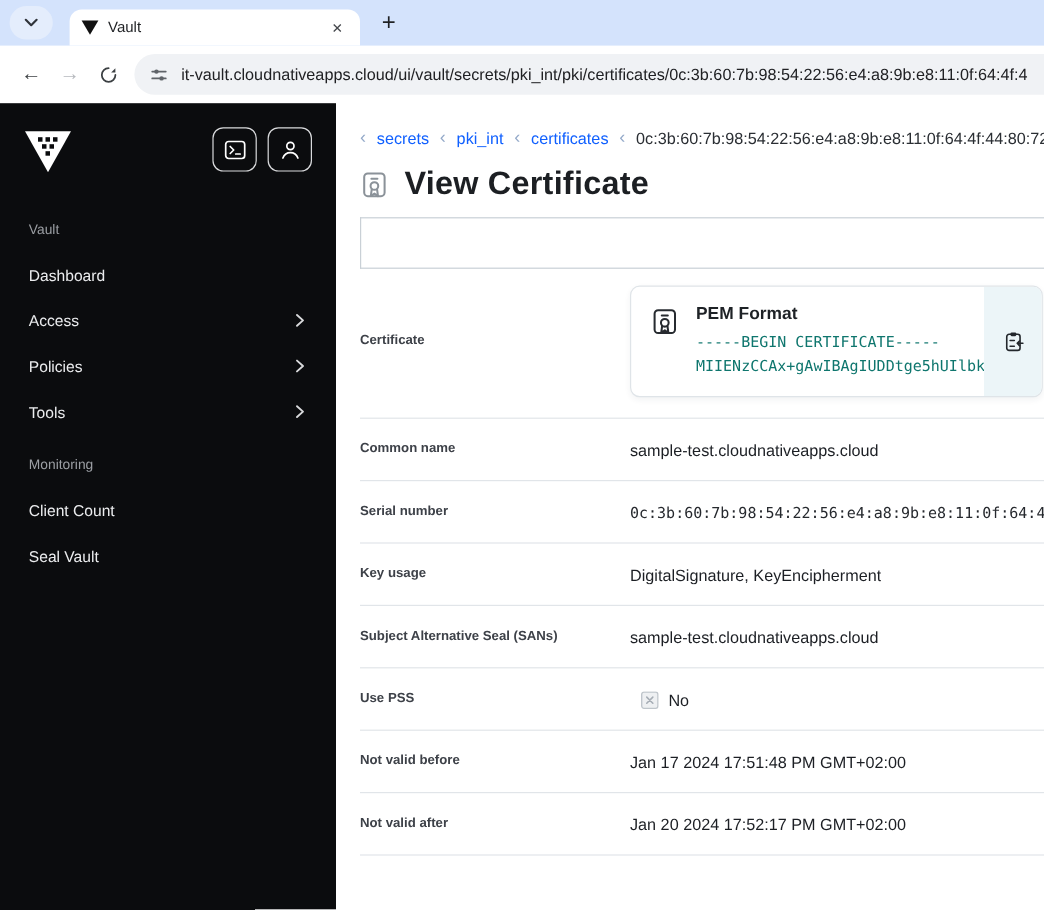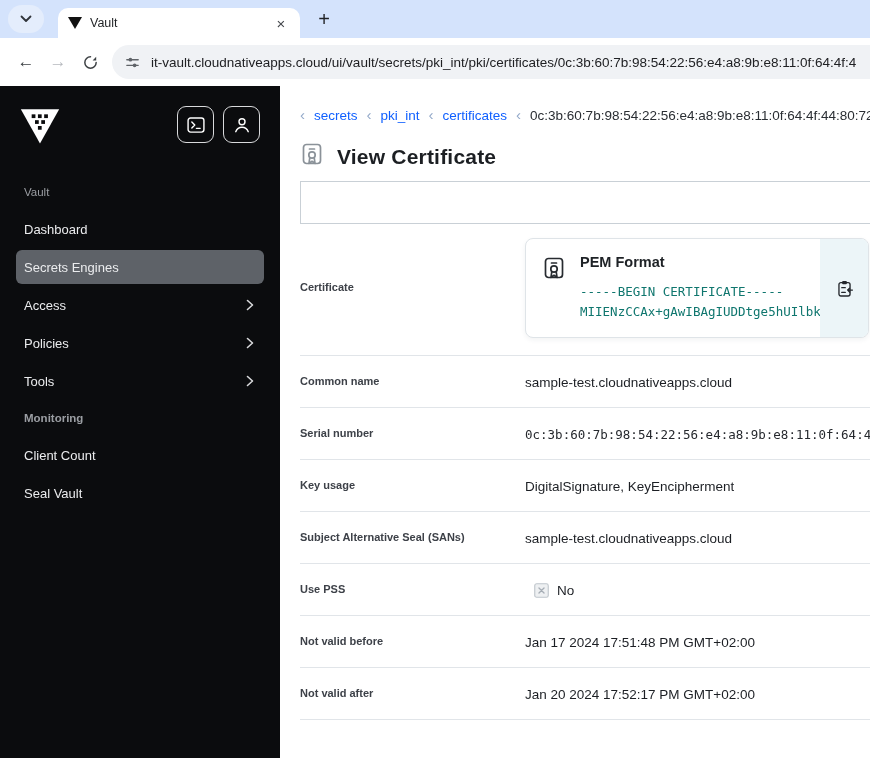--- a/index.html
+++ b/index.html
@@ -32,50 +32,50 @@
   .app { display:flex; height:672px; }
 
   
   .sidebar { width:280px; flex:none; background:#0b0c0e; color:#e8e9ea; padding:20px 16px 0; }
   .side-top { display:flex; align-items:flex-start; justify-content:space-between; padding:0 4px; }
   .side-btns { display:flex; gap:9px; }
   .sq-btn { width:37px; height:37px; border:1.5px solid #d9dadc; border-radius:9px;
     display:flex; align-items:center; justify-content:center; cursor:pointer; }
   .nav { margin-top:40px; }
   .nav-label { font-size:11.5px; color:#9b9ea3; padding:0 8px; margin-bottom:12px; }
-  .nav-label.second { margin-top:12px;font-weight:bold; }
+  .nav-label.second { margin-top:20px; }
   .nav-item { height:38px; display:flex; align-items:center; justify-content:space-between;
     padding:0 10px 0 8px; font-size:13px; color:#ebecee; border-radius:6px; cursor:pointer; }
   .nav-item.active { background:#5e6268; height:34px; margin:2px 0; }
   .chev { color:#d8d9db; }
 
   
   .main { flex:1; background:#fff; padding-left:20px; overflow:hidden; position:relative; }
   .breadcrumb { margin-top:22px; display:flex; align-items:center; gap:9px; font-size:13.5px;
     white-space:nowrap; overflow:hidden; }
   .crumb-sep { color:#93a9c9; font-size:15px; line-height:1; transform:translateY(-1px); }
   .crumb-link { color:#1060ff; text-decoration:none; cursor:pointer; }
   .crumb-current { color:#2a2e33; }
   .page-title { margin-top:15px; display:flex; align-items:center; gap:13px; }
-  .page-title h1 { font-size:21px; font-weight:bold; color:#1c1f23; letter-spacing:.2px;margin-top:7px; }
+  .page-title h1 { font-size:27px; font-weight:bold; color:#1c1f23; letter-spacing:.2px; }
   .toolbar-box { margin-top:12px; height:43px; border:1px solid #c9d0d6; border-right:none; background:#fff; }
 
   .row { display:flex; align-items:flex-start; border-bottom:1px solid #e1e5e9; padding:17px 0; }
   .row-label { width:225px; flex:none; font-size:11px; font-weight:bold; color:#3d4148;
     line-height:1.55; padding-right:18px; }
   .row-value { font-size:13.5px; color:#1c1f24; padding-top:2px; white-space:nowrap; overflow:hidden; }
   .mono { font-family:"DejaVu Sans Mono", monospace; font-size:12.5px; color:#26292e; }
   .cert-row { align-items:center; padding:14px 0 17px; }
 
   .pem-card { width:344px; flex:none; background:#fff; border:1px solid #dfe4e8; border-radius:8px;
     box-shadow:0 2px 5px rgba(40,50,60,.06); position:relative; display:flex; gap:14px;
     padding:15px 60px 15px 16px; overflow:hidden; }
   .copy-zone { position:absolute; top:0; right:0; bottom:0; width:48px; background:#ecf5f8;
     display:flex; align-items:center; justify-content:center; cursor:pointer; }
-  .card-title { font-size:14.5px; font-weight:bold; color:#1e2226; margin-bottom:12px; }
+  .card-title { font-size:14.5px; font-weight:bold; color:#1e2226; margin-bottom:5px; }
   .pem-line { font-family:"DejaVu Sans Mono", monospace; font-size:12.5px; color:#0f766e;
     line-height:1.6; white-space:nowrap; }
 
   .pss-wrap { display:flex; align-items:center; gap:8px;margin-left:9px; }
 
   svg { display:block; }
 </style>
 </head>
 <body>
 
@@ -143,23 +143,20 @@
             </svg>
           </div>
         </div>
       </div>
 
       <div class="nav">
         <div class="nav-label">Vault</div>
         <div class="nav-item">
           <span>Dashboard</span>
         </div>
-        <div class="nav-item active">
-          <span>Secrets Engines</span>
-        </div>
         <div class="nav-item">
           <span>Access</span>
           <svg class="chev" width="8" height="12" viewBox="0 0 8 12">
             <polyline points="1.5,1.5 6.5,6 1.5,10.5" fill="none" stroke="#d8d9db" stroke-width="1.6" stroke-linecap="round" stroke-linejoin="round"></polyline>
           </svg>
         </div>
         <div class="nav-item">
           <span>Policies</span>
           <svg class="chev" width="8" height="12" viewBox="0 0 8 12">
             <polyline points="1.5,1.5 6.5,6 1.5,10.5" fill="none" stroke="#d8d9db" stroke-width="1.6" stroke-linecap="round" stroke-linejoin="round"></polyline>

